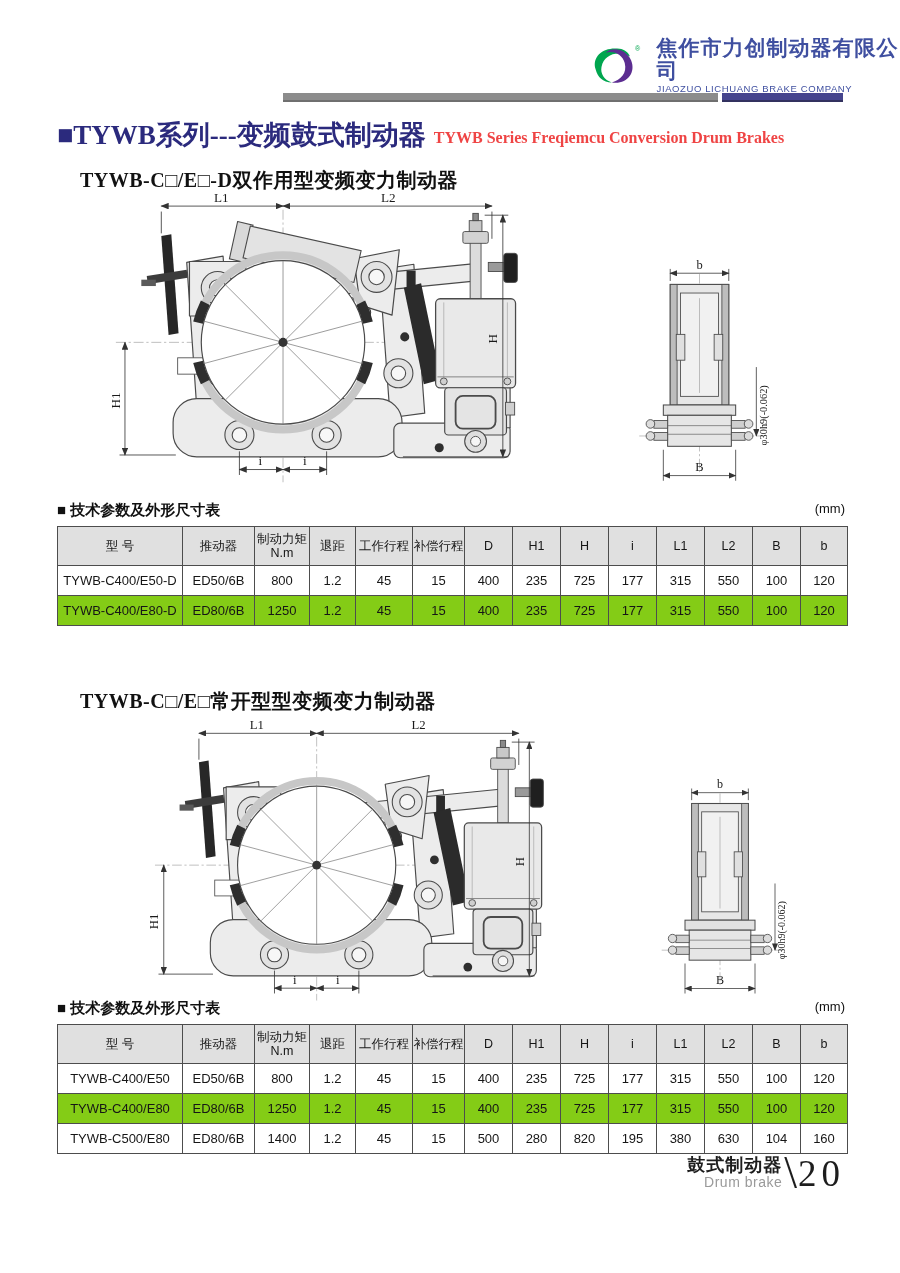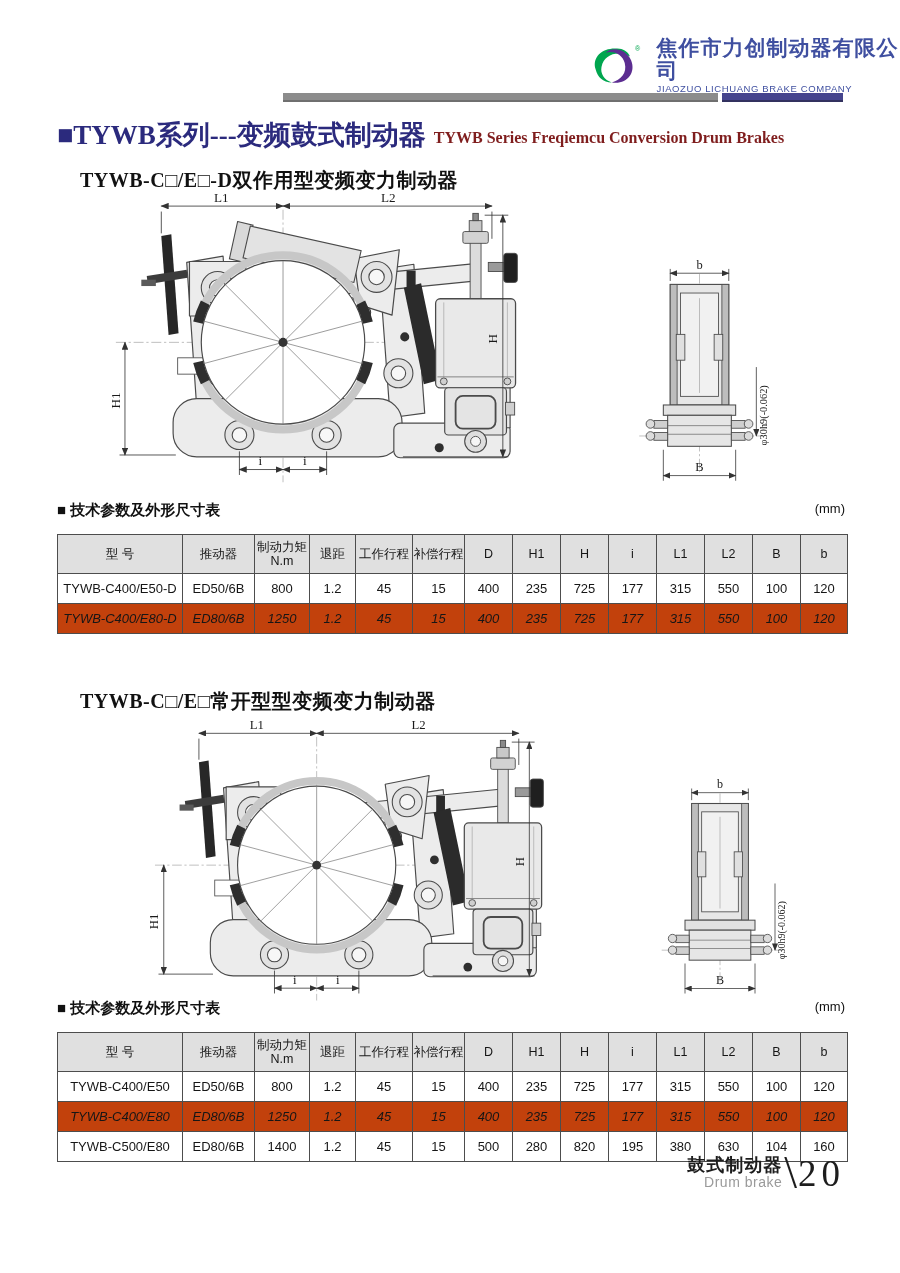--- a/index.html
+++ b/index.html
@@ -11,47 +11,47 @@
   .brand svg{width:70px;height:54px;display:block;}
   .brand-text{display:flex;flex-direction:column;line-height:1.1;}
   .brand-cn{font-size:21px;font-weight:bold;color:#3f4fa0;letter-spacing:1px;}
   .brand-en{font-size:9.5px;color:#3f4fa0;letter-spacing:0.6px;margin-top:2px;}
   .sep-gray{position:absolute;left:283px;top:93px;width:435px;height:7px;background:#8c8c8c;border-bottom:2px solid #6f6f6f;}
   .sep-purple{position:absolute;left:722px;top:93px;width:121px;height:7px;background:#45448e;border-bottom:2px solid #32315f;}
 
   
   .title-row{position:absolute;left:57px;top:122px;width:800px;display:flex;align-items:flex-end;gap:8px;}
   .title-cn{font-family:"Liberation Serif",serif;font-size:27px;font-weight:bold;color:#2b2a7d;line-height:1;}
-  .title-en{font-family:"Liberation Serif",serif;font-size:16px;font-weight:bold;color:#7f1d1d;line-height:1.1;padding-bottom:2px;}
+  .title-en{font-family:"Liberation Serif",serif;font-size:16px;font-weight:bold;color:#ef4444;line-height:1.1;padding-bottom:2px;}
   .subtitle{position:absolute;left:80px;top:167px;font-family:"Liberation Serif",serif;
             font-size:20px;font-weight:bold;color:#111;letter-spacing:0.5px;}
   #subtitle2{top:688px;}
 
   
   .drawing{position:absolute;}
   .drawing svg{width:100%;height:100%;display:block;}
   #d1-main{left:85px;top:186px;width:436px;height:300px;}
   #d1-side{left:622px;top:255px;width:155px;height:250px;}
   #d2-main{left:125px;top:714px;width:422px;height:290px;}
   #d2-side{left:645px;top:775px;width:150px;height:242px;}
   .variant-open .spring-unit{display:none;}
 
   
   .caption-row{position:absolute;left:57px;width:788px;display:flex;justify-content:space-between;align-items:flex-start;}
   #cap1{top:501px;} #cap2{top:999px;}
   .caption{font-size:15px;font-weight:bold;color:#111;}
   .unit{font-size:13px;color:#111;}
   table.spec{position:absolute;left:57px;width:788px;border-collapse:collapse;table-layout:fixed;
-             font-size:13px;color:#161616;margin-top:8px;}
+             font-size:13px;color:#161616;}
   #table1{top:526px;} #table2{top:1024px;}
   table.spec th,table.spec td{border:1px solid #4d4d4d;text-align:center;vertical-align:middle;padding:0;}
   table.spec thead th{background:#e0e0e0;height:38px;font-weight:normal;font-size:12.5px;
                       white-space:pre-line;line-height:1.15;}
   table.spec tbody td{height:29px;}
-  table.spec tbody tr:nth-child(2){background:#c2410c;font-style:italic;}
+  table.spec tbody tr:nth-child(2){background:#84cc16;}
 
   
   .footer{position:absolute;right:55px;top:1156px;display:flex;align-items:flex-end;}
   .f-cnwrap{display:flex;flex-direction:column;align-items:flex-end;line-height:1;}
   .f-cn{font-size:18px;font-weight:bold;color:#1d1d1d;letter-spacing:1px;text-align:right;}
   .f-en{font-size:14px;color:#9a9a9a;margin-top:1px;letter-spacing:0.5px;}
   .f-slash{font-family:"Liberation Serif",serif;font-size:46px;line-height:0.72;color:#1d1d1d;margin:0 1px 0 2px;font-weight:400;}
   .f-page{font-family:"Liberation Serif",serif;font-size:37px;line-height:0.78;color:#1d1d1d;letter-spacing:5px;}
 </style>
 </head>

